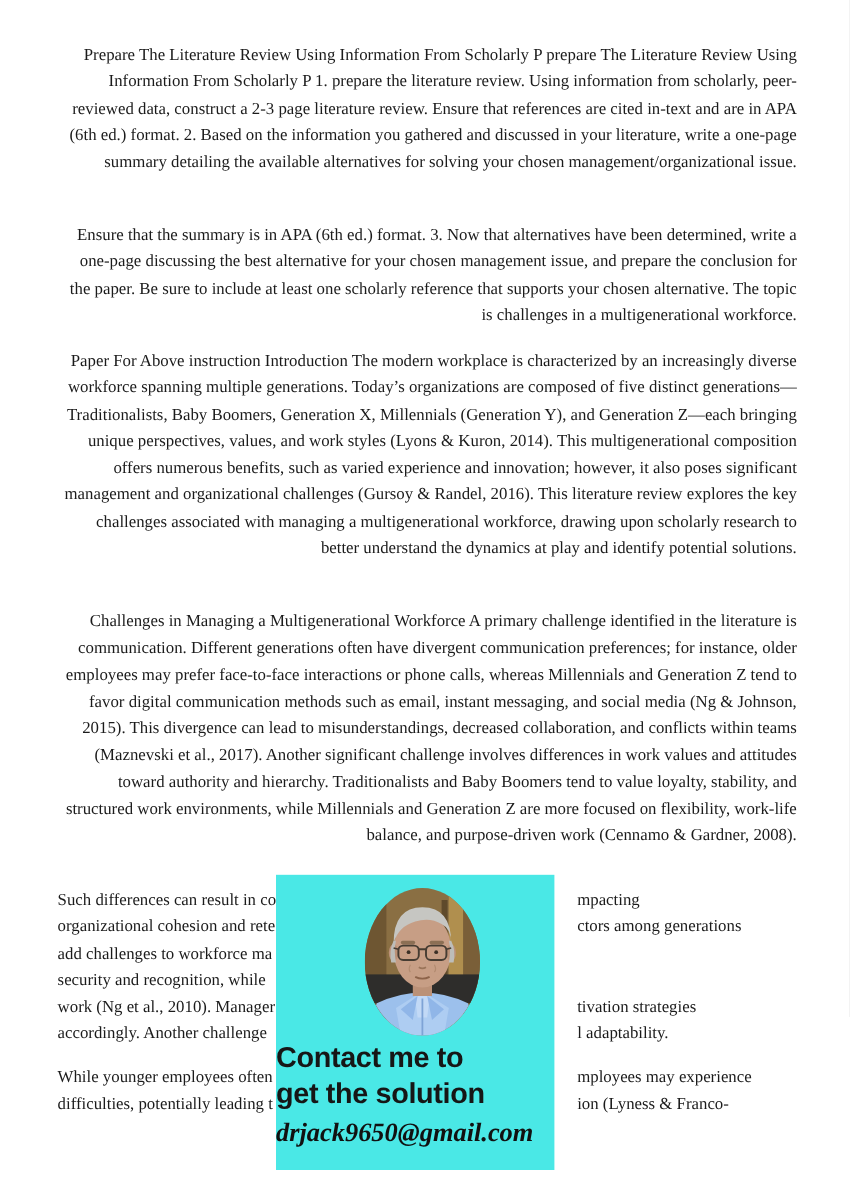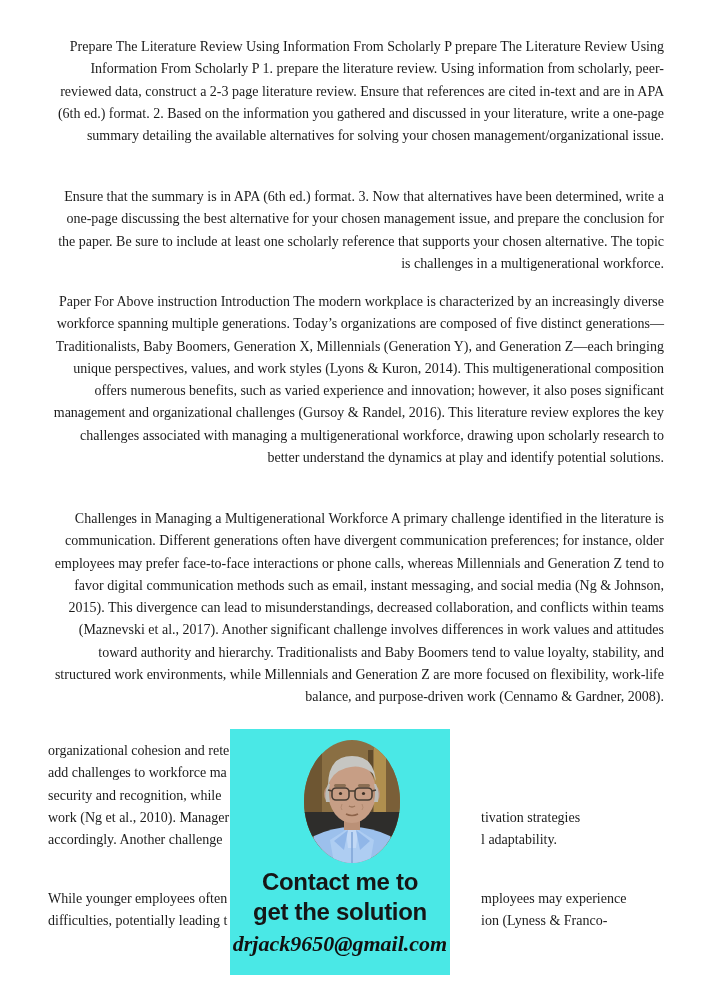--- a/index.html
+++ b/index.html
@@ -23,21 +23,22 @@
   .ocpara{position:absolute;left:48px;width:640px;}
   .line{position:relative;height:22.3px;white-space:nowrap;}
   .lfrag{position:absolute;left:0;top:0;}
   .rfrag{position:absolute;left:433px;top:0;}
   .overlay{
     position:absolute;
     left:230px;top:729px;
     width:220px;height:246px;
     background:#4ae8e6;
     z-index:10;
-    text-align:center;
+    text-align:left;
+    padding-left:12px;
   }
   .photo{
     position:absolute;
     left:74px;top:11px;
     width:96px;height:123px;
   }
   .contact{
     position:absolute;
     left:0;top:138px;width:100%;
     font-family:"Liberation Sans","DejaVu Sans",sans-serif;
@@ -63,21 +64,26 @@
 
 <div class="page">
 
   <div class="para" style="top:36px">Prepare The Literature Review Using Information From Scholarly P prepare The Literature Review Using Information From Scholarly P 1. prepare the literature review. Using information from scholarly, peer-reviewed data, construct a 2-3 page literature review. Ensure that references are cited in-text and are in APA (6th ed.) format. 2. Based on the information you gathered and discussed in your literature, write a one-page summary detailing the available alternatives for solving your chosen management/organizational issue.</div>
   <div class="para" style="top:186px">Ensure that the summary is in APA (6th ed.) format. 3. Now that alternatives have been determined, write a one-page discussing the best alternative for your chosen management issue, and prepare the conclusion for the paper. Be sure to include at least one scholarly reference that supports your chosen alternative. The topic is challenges in a multigenerational workforce.</div>
   <div class="para" style="top:291px">Paper For Above instruction Introduction The modern workplace is characterized by an increasingly diverse workforce spanning multiple generations. Today’s organizations are composed of five distinct generations—Traditionalists, Baby Boomers, Generation X, Millennials (Generation Y), and Generation Z—each bringing unique perspectives, values, and work styles (Lyons &amp; Kuron, 2014). This multigenerational composition offers numerous benefits, such as varied experience and innovation; however, it also poses significant management and organizational challenges (Gursoy &amp; Randel, 2016). This literature review explores the key challenges associated with managing a multigenerational workforce, drawing upon scholarly research to better understand the dynamics at play and identify potential solutions.</div>
   <div class="para" style="top:508px">Challenges in Managing a Multigenerational Workforce A primary challenge identified in the literature is communication. Different generations often have divergent communication preferences; for instance, older employees may prefer face-to-face interactions or phone calls, whereas Millennials and Generation Z tend to favor digital communication methods such as email, instant messaging, and social media (Ng &amp; Johnson, 2015). This divergence can lead to misunderstandings, decreased collaboration, and conflicts within teams (Maznevski et al., 2017). Another significant challenge involves differences in work values and attitudes toward authority and hierarchy. Traditionalists and Baby Boomers tend to value loyalty, stability, and structured work environments, while Millennials and Generation Z are more focused on flexibility, work-life balance, and purpose-driven work (Cennamo &amp; Gardner, 2008).</div>
 
   <div class="ocpara" style="top:740px">
     <div class="line">
+      <span class="lfrag">Such differences can result in co</span>
+      <span class="rfrag">mpacting</span>
+    </div>
+    <div class="line">
       <span class="lfrag">organizational cohesion and rete</span>
+      <span class="rfrag">ctors among generations</span>
     </div>
     <div class="line">
       <span class="lfrag">add challenges to workforce ma</span>
     </div>
     <div class="line">
       <span class="lfrag">security and recognition, while</span>
     </div>
     <div class="line">
       <span class="lfrag">work (Ng et al., 2010). Manager</span>
       <span class="rfrag">tivation strategies</span>

